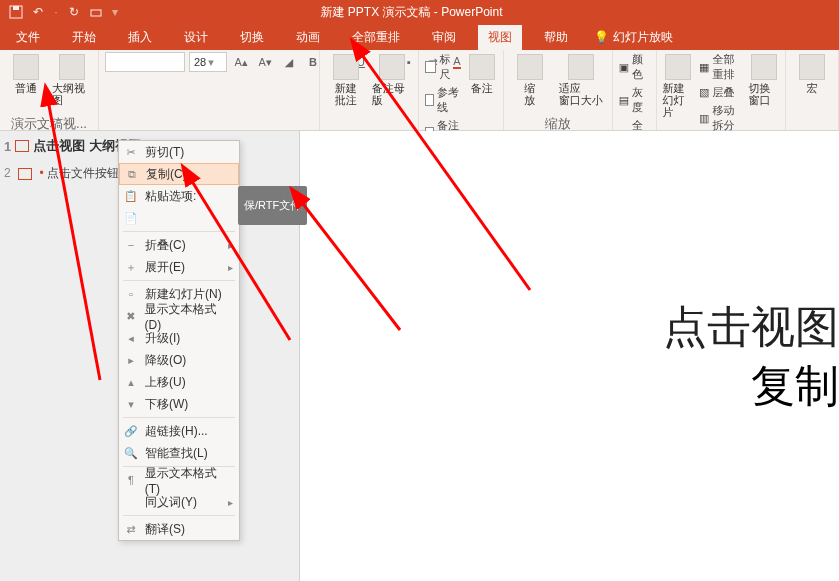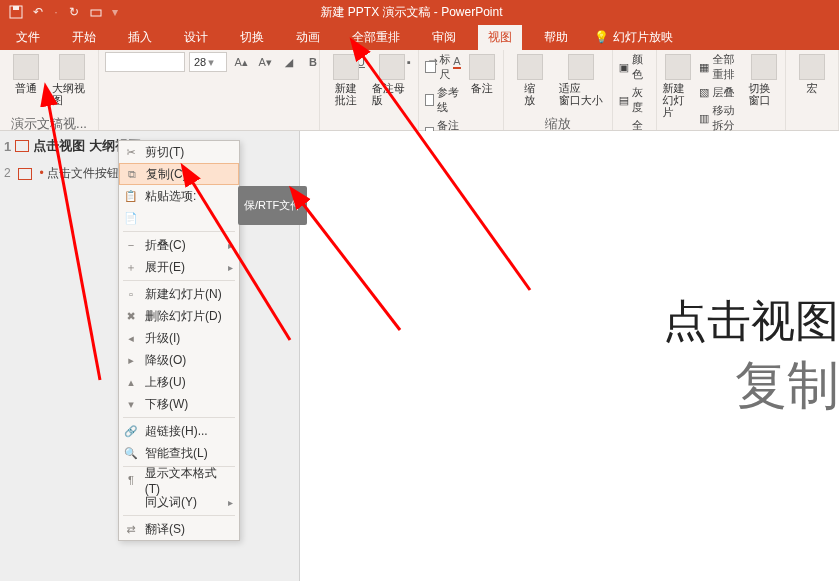--- a/index.html
+++ b/index.html
@@ -30,21 +30,21 @@
   .fontrow .btn{width:18px;height:18px;border:1px solid transparent;display:flex;align-items:center;justify-content:center;color:#666;font-size:11px;}
   
   .workarea{display:flex;height:calc(581px - 24px - 26px - 80px);}
   .outlinepane{width:300px;background:#eee;border-right:1px solid #d0d0d0;position:relative;padding:6px 4px;box-sizing:border-box;}
   .outline-title{display:flex;align-items:center;gap:4px;font-size:13px;font-weight:600;}
   .outline-title .sq{width:12px;height:10px;border:1px solid #D24726;}
   .outline-sub{font-size:12px;color:#444;margin:10px 0 0 14px;}
   .slidearea{flex:1;background:#fff;display:flex;align-items:center;justify-content:flex-end;overflow:hidden;}
   .slidetext{text-align:right;padding-right:0;}
   .slidetext .l1{font-size:44px;color:#222;}
-  .slidetext .l2{font-size:52px;color:#737373;}
+  .slidetext .l2{font-size:44px;color:#000000;}
   
   .ctxmenu{position:absolute;left:118px;top:140px;width:120px;background:#f8f6f4;border:1px solid #c6c2be;box-shadow:2px 2px 6px rgba(0,0,0,.15);font-size:12px;z-index:50;}
   .ctxmenu .row{display:flex;align-items:center;height:22px;padding:0 8px 0 4px;gap:6px;cursor:pointer;position:relative;}
   .ctxmenu .row .ic{width:16px;height:16px;display:flex;align-items:center;justify-content:center;color:#8a8682;font-size:11px;}
   .ctxmenu .row .arrow{position:absolute;right:6px;color:#888;font-size:10px;}
   .ctxmenu .sep{height:1px;background:#e0dcd8;margin:2px 4px;}
   .ctxmenu .row.hover{background:#fde2cf;border:1px solid #f0b98e;height:20px;}
   
   .pastebadge{position:absolute;left:238px;top:186px;background:#7a7a7a;color:#fff;font-size:11px;padding:12px 6px;border-radius:2px;z-index:60;}
   
@@ -305,21 +305,21 @@
       <span>展开(E)</span>
       <span class="arrow">▸</span>
     </div>
   <div class="sep"></div>
   <div class="row">
       <span class="ic">▫</span>
       <span>新建幻灯片(N)</span>
     </div>
   <div class="row">
       <span class="ic">✖</span>
-      <span>删除幻灯片(D)</span>
+      <span>显示文本格式(D)</span>
     </div>
   <div class="row">
       <span class="ic">◂</span>
       <span>升级(I)</span>
     </div>
   <div class="row">
       <span class="ic">▸</span>
       <span>降级(O)</span>
     </div>
   <div class="row">

